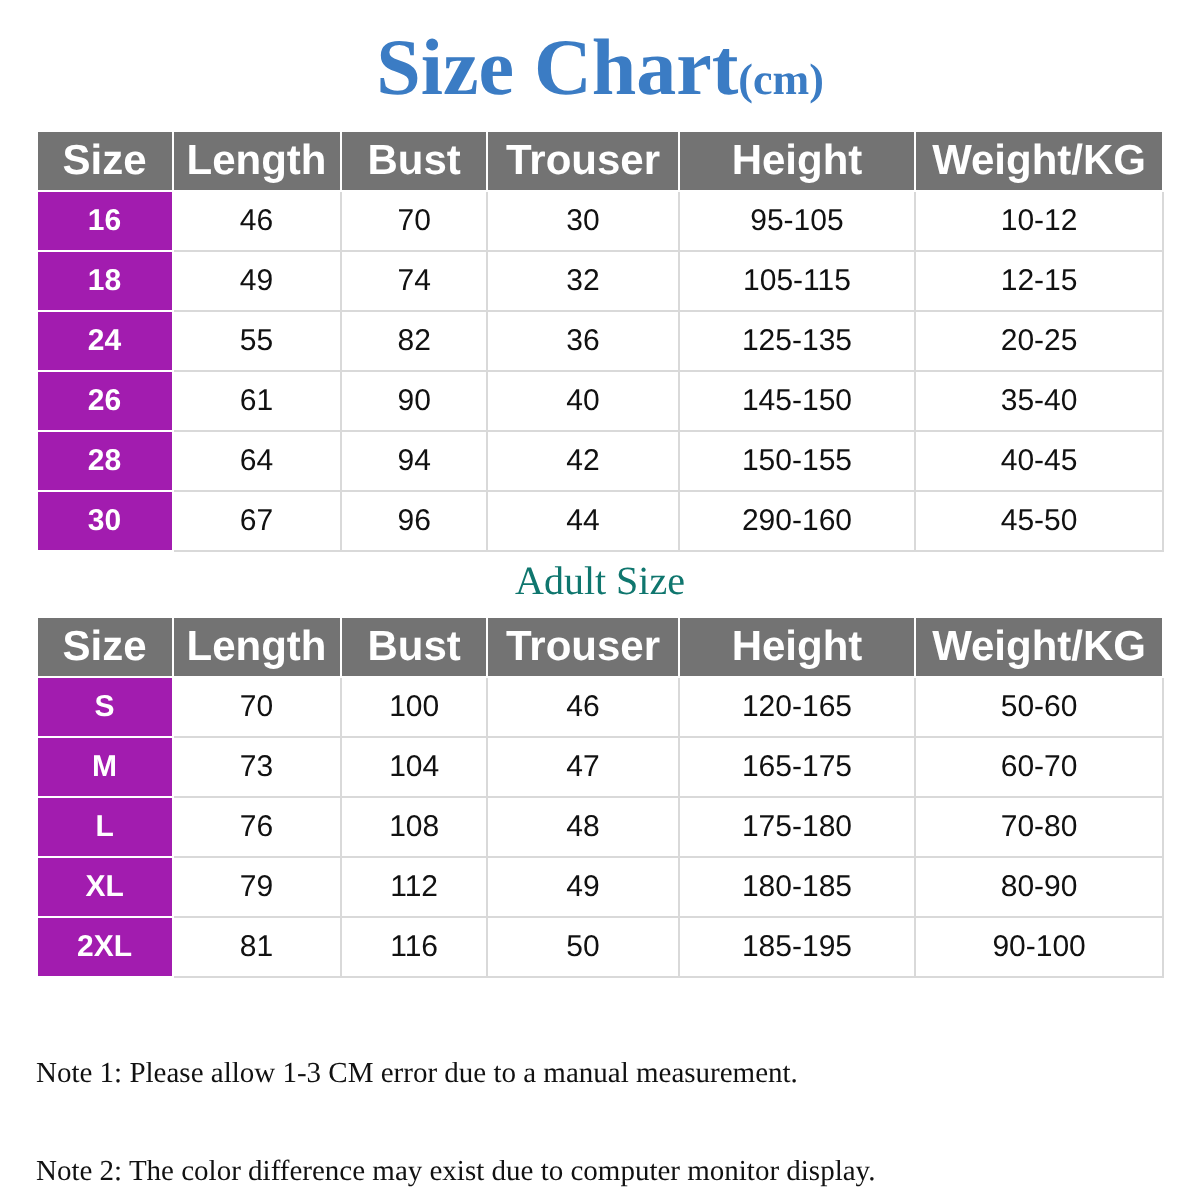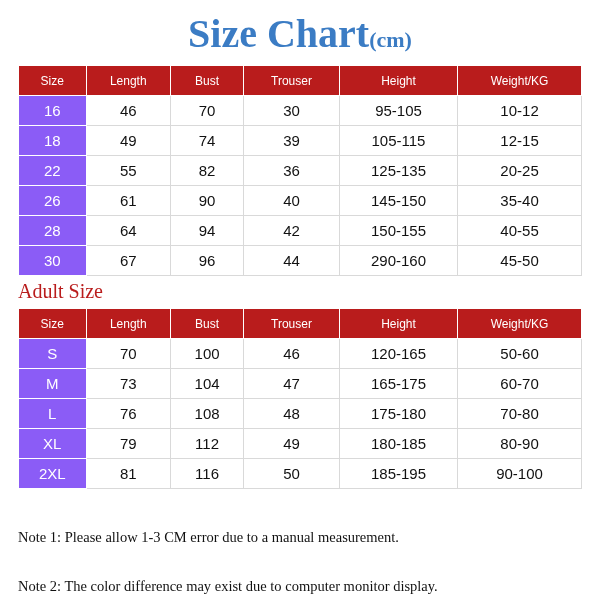--- a/index.html
+++ b/index.html
@@ -42,52 +42,53 @@
     font-family: "Liberation Serif", serif;
   }
   
   table.size-table {
     width: 100%;
     border-collapse: collapse;
     table-layout: fixed;
     font-size: 15px;
   }
   table.size-table th {
-    background: #b91c1c;
+    background: #737373;
     color: #ffffff;
-    font-weight: normal;
-    font-size: 12px;
+    font-weight: bold;
+    font-size: 21px;
     height: 27px;
     text-align: center;
     border: 1px solid #ffffff;
   }
   table.size-table td {
     text-align: center;
     height: 27px;
     border: 1px solid #d9d9d9;
     color: #111111;
     background: #ffffff;
   }
   table.size-table td.sizecol {
-    background: #8b5cf6;
+    background: #a21caf;
     color: #ffffff;
-    font-weight: normal;
+    font-weight: bold;
     border: 1px solid #ffffff;
   }
   
   col.c-size    { width: 12%; }
   col.c-length  { width: 15%; }
   col.c-bust    { width: 13%; }
   col.c-trouser { width: 17%; }
   col.c-height  { width: 21%; }
   col.c-weight  { width: 22%; }
 
   .section-label {
+    text-align: center;
     font-size: 20px;
-    color: #b91c1c;
+    color: #0f766e;
     padding: 4px 0 5px 0;
     font-family: "Liberation Serif", serif;
   }
   .notes {
     padding-top: 10px;
     font-size: 14.5px;
     color: #111111;
     line-height: 1.55;
     font-family: "Liberation Serif", serif;
   }
@@ -127,47 +128,47 @@
         <td>46</td>
         <td>70</td>
         <td>30</td>
         <td>95-105</td>
         <td>10-12</td>
       </tr>
       <tr>
         <td class="sizecol">18</td>
         <td>49</td>
         <td>74</td>
-        <td>39</td>
+        <td>32</td>
         <td>105-115</td>
         <td>12-15</td>
       </tr>
       <tr>
-        <td class="sizecol">22</td>
+        <td class="sizecol">24</td>
         <td>55</td>
         <td>82</td>
         <td>36</td>
         <td>125-135</td>
         <td>20-25</td>
       </tr>
       <tr>
         <td class="sizecol">26</td>
         <td>61</td>
         <td>90</td>
         <td>40</td>
         <td>145-150</td>
         <td>35-40</td>
       </tr>
       <tr>
         <td class="sizecol">28</td>
         <td>64</td>
         <td>94</td>
         <td>42</td>
         <td>150-155</td>
-        <td>40-55</td>
+        <td>40-45</td>
       </tr>
       <tr>
         <td class="sizecol">30</td>
         <td>67</td>
         <td>96</td>
         <td>44</td>
         <td>290-160</td>
         <td>45-50</td>
       </tr>
     </tbody>

